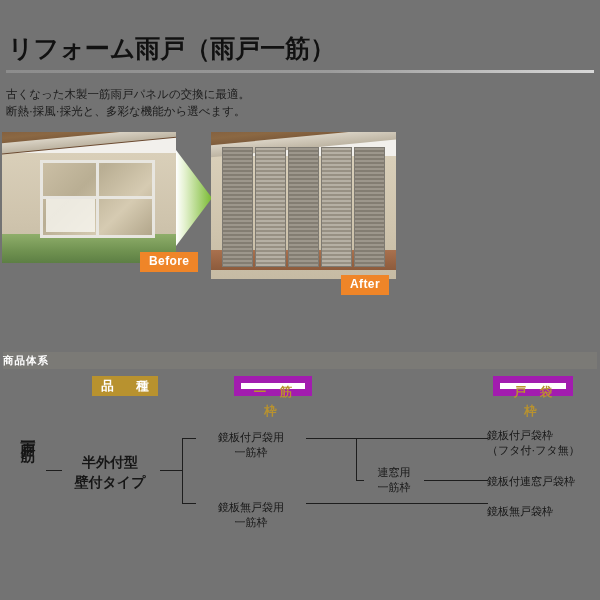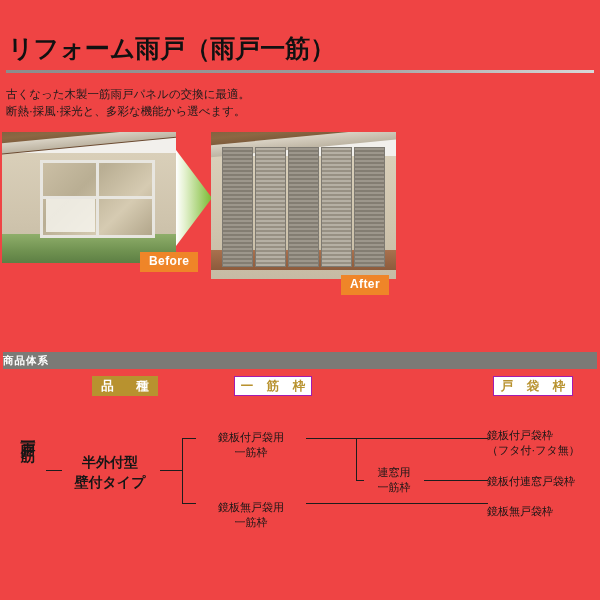--- a/index.html
+++ b/index.html
@@ -2,21 +2,21 @@
 <html><head>
 <meta charset="utf-8">
 <style>
   * { box-sizing: border-box; margin: 0; padding: 0; }
   html, body {
     width: 600px; height: 600px;
     background: #ffffff;
     font-family: "Liberation Sans", "DejaVu Sans", sans-serif;
     overflow: hidden;
   }
-  #page { position: relative; width: 600px; height: 600px; background:#ef4444; }
+  #page { position: relative; width: 600px; height: 600px; background:#737373; }
 
   
   .page-title {
     position: absolute; left: 8px; top: 32px;
     font-size: 25px; font-weight: 700; color: #111; letter-spacing: 0px;
     white-space: nowrap;
   }
   .title-rule {
     position: absolute; left: 6px; top: 70px; width: 588px; height: 3px;
     background: linear-gradient(to right, #8c8c8c 0%, #9b9b9b 55%, #d8d8d8 100%);
@@ -98,21 +98,21 @@
   
   .sys-bar {
     position: absolute; left: 3px; top: 352px; width: 594px; height: 17px;
     background: #7b7a76; color:#fff; font-size: 10.5px; font-weight:700;
     line-height: 17px; letter-spacing: 1px;
   }
 
   .cat { position: absolute; top: 376px; height: 20px; line-height: 19px;
          font-size: 12.5px; font-weight: 700; letter-spacing: 5px; text-align: center; }
   .cat-filled { background: #b8922f; color:#fff; border:1px solid #b8922f; text-indent:5px; }
-  .cat-outline { background: #fff; color:#b8922f; border:1px solid #a21caf; text-indent:5px; }
+  .cat-outline { background: #fff; color:#b8922f; border:7px solid #a21caf; text-indent:5px; }
   .cat-hinshu  { left: 92px;  width: 66px; }
   .cat-hitosuji{ left: 234px; width: 78px; }
   .cat-tobukuro{ left: 493px; width: 80px; }
 
   
   .tree { position:absolute; left:0; top:408px; width:600px; height:150px; }
 
   .node { position:absolute; font-size:11px; color:#161616; line-height:15px;
           white-space:nowrap; }
 

